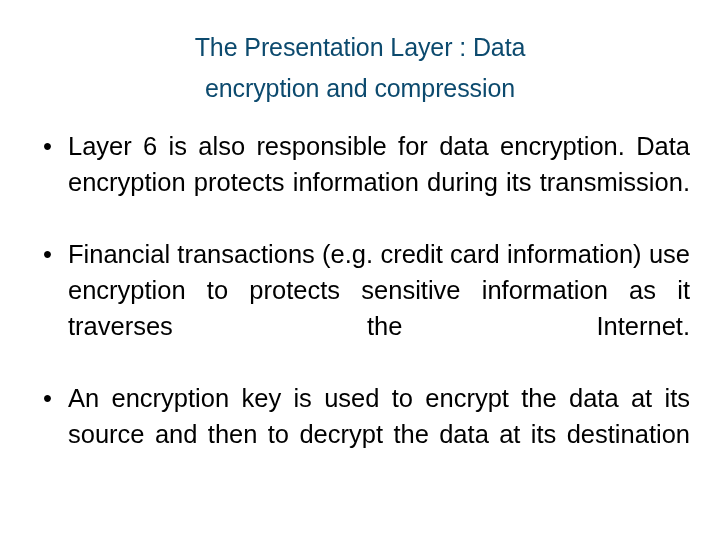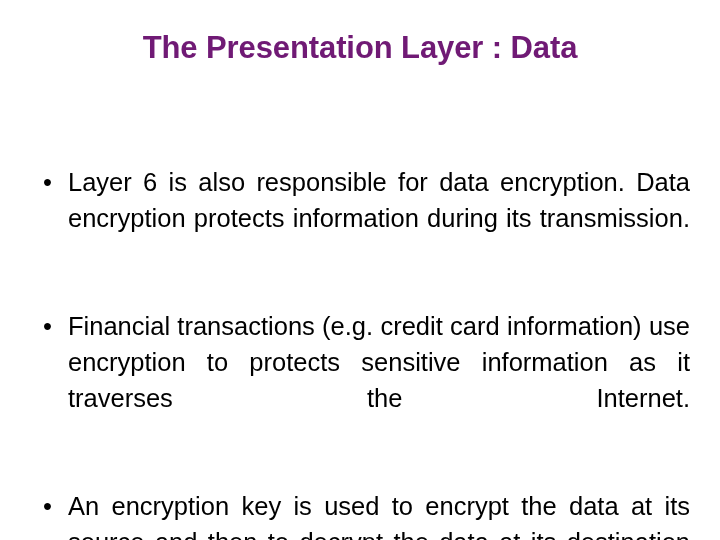--- a/index.html
+++ b/index.html
@@ -19,24 +19,24 @@
     height: 540px;
     background: #ffffff;
     box-sizing: border-box;
   }
   .slide-title {
     position: absolute;
     left: 60px;
     top: 27px;
     width: 600px;
     text-align: center;
-    font-size: 31px;
+    font-size: 25px;
     line-height: 41px;
-    font-weight: bold;
-    color: #701a75;
+    font-weight: normal;
+    color: #0c4a6e;
     letter-spacing: -0.1px;
   }
   .slide-body {
     position: absolute;
     left: 30px;
     top: 128px;
     width: 660px;
   }
   .bullet-item {
     position: relative;
@@ -55,37 +55,37 @@
     position: absolute;
     left: 13px;
     top: 0;
     font-size: 25.5px;
     line-height: 36px;
     color: #000000;
   }
   
   .bullet-text {
     display: block;
-    margin-top: 36px;
   }
   .bullet-text::after {
     content: "";
     display: inline-block;
     width: 100%;
     height: 0;
   }
 </style>
 </head>
 <body>
 
 <div class="slide">
 
   <div class="slide-title">
     <span>The Presentation Layer : Data</span>
     <br>
+    <span>encryption and compression</span>
   </div>
 
   <div class="slide-body">
 
     <div class="bullet-item">
       <span class="bullet-marker">•</span>
       <span class="bullet-text">Layer 6 is also responsible for data encryption. Data encryption protects information during its transmission.</span>
     </div>
 
     <div class="bullet-item">

